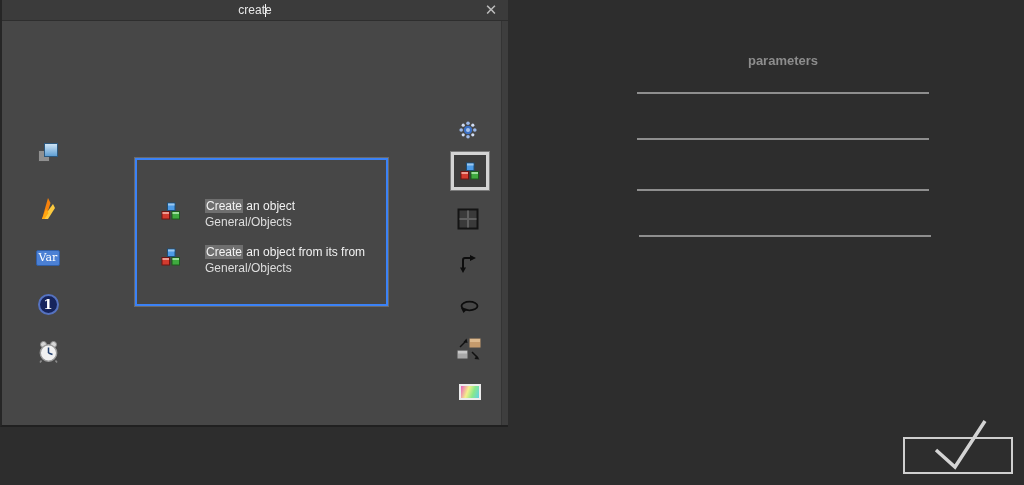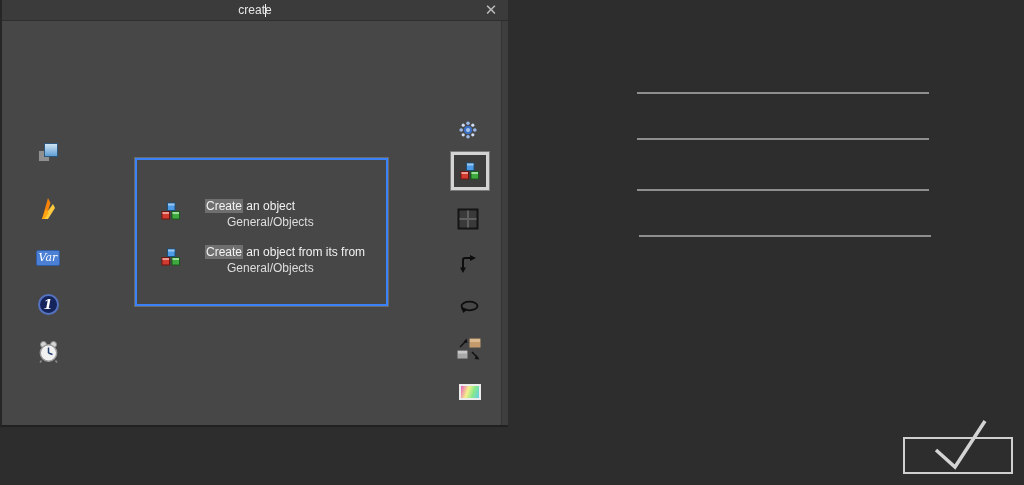--- a/index.html
+++ b/index.html
@@ -11,38 +11,38 @@
     border-left:2px solid #262626;border-bottom:2px solid #202020;}
   #search-bar{position:absolute;left:0;top:0;width:100%;height:21px;background:#3b3b3b;
     border-bottom:1px solid #2e2e2e;}
   #search-input{position:absolute;left:60px;right:60px;top:1px;height:18px;background:transparent;
     border:none;outline:none;color:#e8e8e8;font-size:12px;text-align:center;caret-color:#fff;}
   .caret{position:absolute;left:263px;top:4px;width:1px;height:13px;background:#f0f0f0;}
   #close-btn{position:absolute;right:8px;top:1px;width:18px;height:18px;color:#bdbdbd;
     font-size:15px;line-height:18px;text-align:center;cursor:default;}
 
   
-  .lrail{position:absolute;left:33px;width:26px;display:flex;justify-content:center;font-style:italic;}
+  .lrail{position:absolute;left:33px;width:26px;display:flex;justify-content:center;}
   .var-chip{width:24px;height:16px;background:#4b80d4;border:1px solid #2f5ea8;border-radius:2px;
     color:#fff;font-family:"DejaVu Serif",serif;font-size:11px;line-height:14px;text-align:center;}
   .one-chip{width:21px;height:21px;border-radius:50%;background:#16245c;border:2px solid #5572c0;
     color:#fff;font-family:"DejaVu Serif",serif;font-weight:bold;font-size:13px;line-height:17px;text-align:center;}
   .sq-back{position:absolute;left:0;top:7px;width:12px;height:12px;background:#909090;border:1px solid #4a4a4a;}
   .sq-front{position:absolute;left:6px;top:0;width:14px;height:14px;border:1px solid #2c587e;
     background:linear-gradient(#cfe4f4,#5f9fd4);}
   .sq-wrap{position:relative;width:21px;height:21px;}
 
   
   #results-box{position:absolute;left:133px;top:158px;width:253px;height:148px;
     border:2px solid #3b82f6;outline:1px solid #6a6a6a;background:#474747;}
   .result-row{position:absolute;left:0;width:100%;height:38px;cursor:default;}
   .result-icon{position:absolute;left:24px;top:4px;}
   .result-title{position:absolute;left:68px;top:1px;font-size:12px;color:#f2f2f2;white-space:pre;}
   .hl{background:#6f6f6f;padding:0 1px;}
-  .result-sub{position:absolute;left:68px;top:17px;font-size:12px;color:#dedede;margin-left:22px;}
+  .result-sub{position:absolute;left:68px;top:17px;font-size:12px;color:#dedede;}
 
   
   .rrail{position:absolute;display:flex;justify-content:center;align-items:center;}
   #sel-box{position:absolute;left:449px;top:152px;width:38px;height:38px;border:3px solid #d4d4d4;
     outline:1px solid #7a7a7a;background:#3d3d3d;display:flex;align-items:center;justify-content:center;}
   .grad-chip{width:22px;height:16px;border:2px solid #ececec;
     background:linear-gradient(110deg,#e85fc0 0%,#f5f08a 38%,#8ae88a 66%,#5fd0e8 100%);}
 
   
   #scroll-strip{position:absolute;left:499px;top:21px;width:9px;bottom:0;background:#3e3e3e;
@@ -192,20 +192,21 @@
     </div>
 
     <div class="rrail" style="left:456px;top:383px;width:24px;height:18px">
       <div class="grad-chip"></div>
     </div>
 
     <div id="scroll-strip"></div>
   </div>
 
   <div id="right-panel">
+    <div id="param-title">parameters</div>
     <div class="param-line" style="top:92px"></div>
     <div class="param-line" style="top:138px"></div>
     <div class="param-line" style="top:189px"></div>
     <div class="param-line" style="top:235px;left:131px"></div>
 
     <div id="ok-box"></div>
     <svg id="ok-check" width="62" height="56" viewBox="0 0 62 56">
       <polyline points="8,32 27,49 57,3" fill="none" stroke="#d4d4d4" stroke-width="3.5"></polyline>
     </svg>
   </div>

